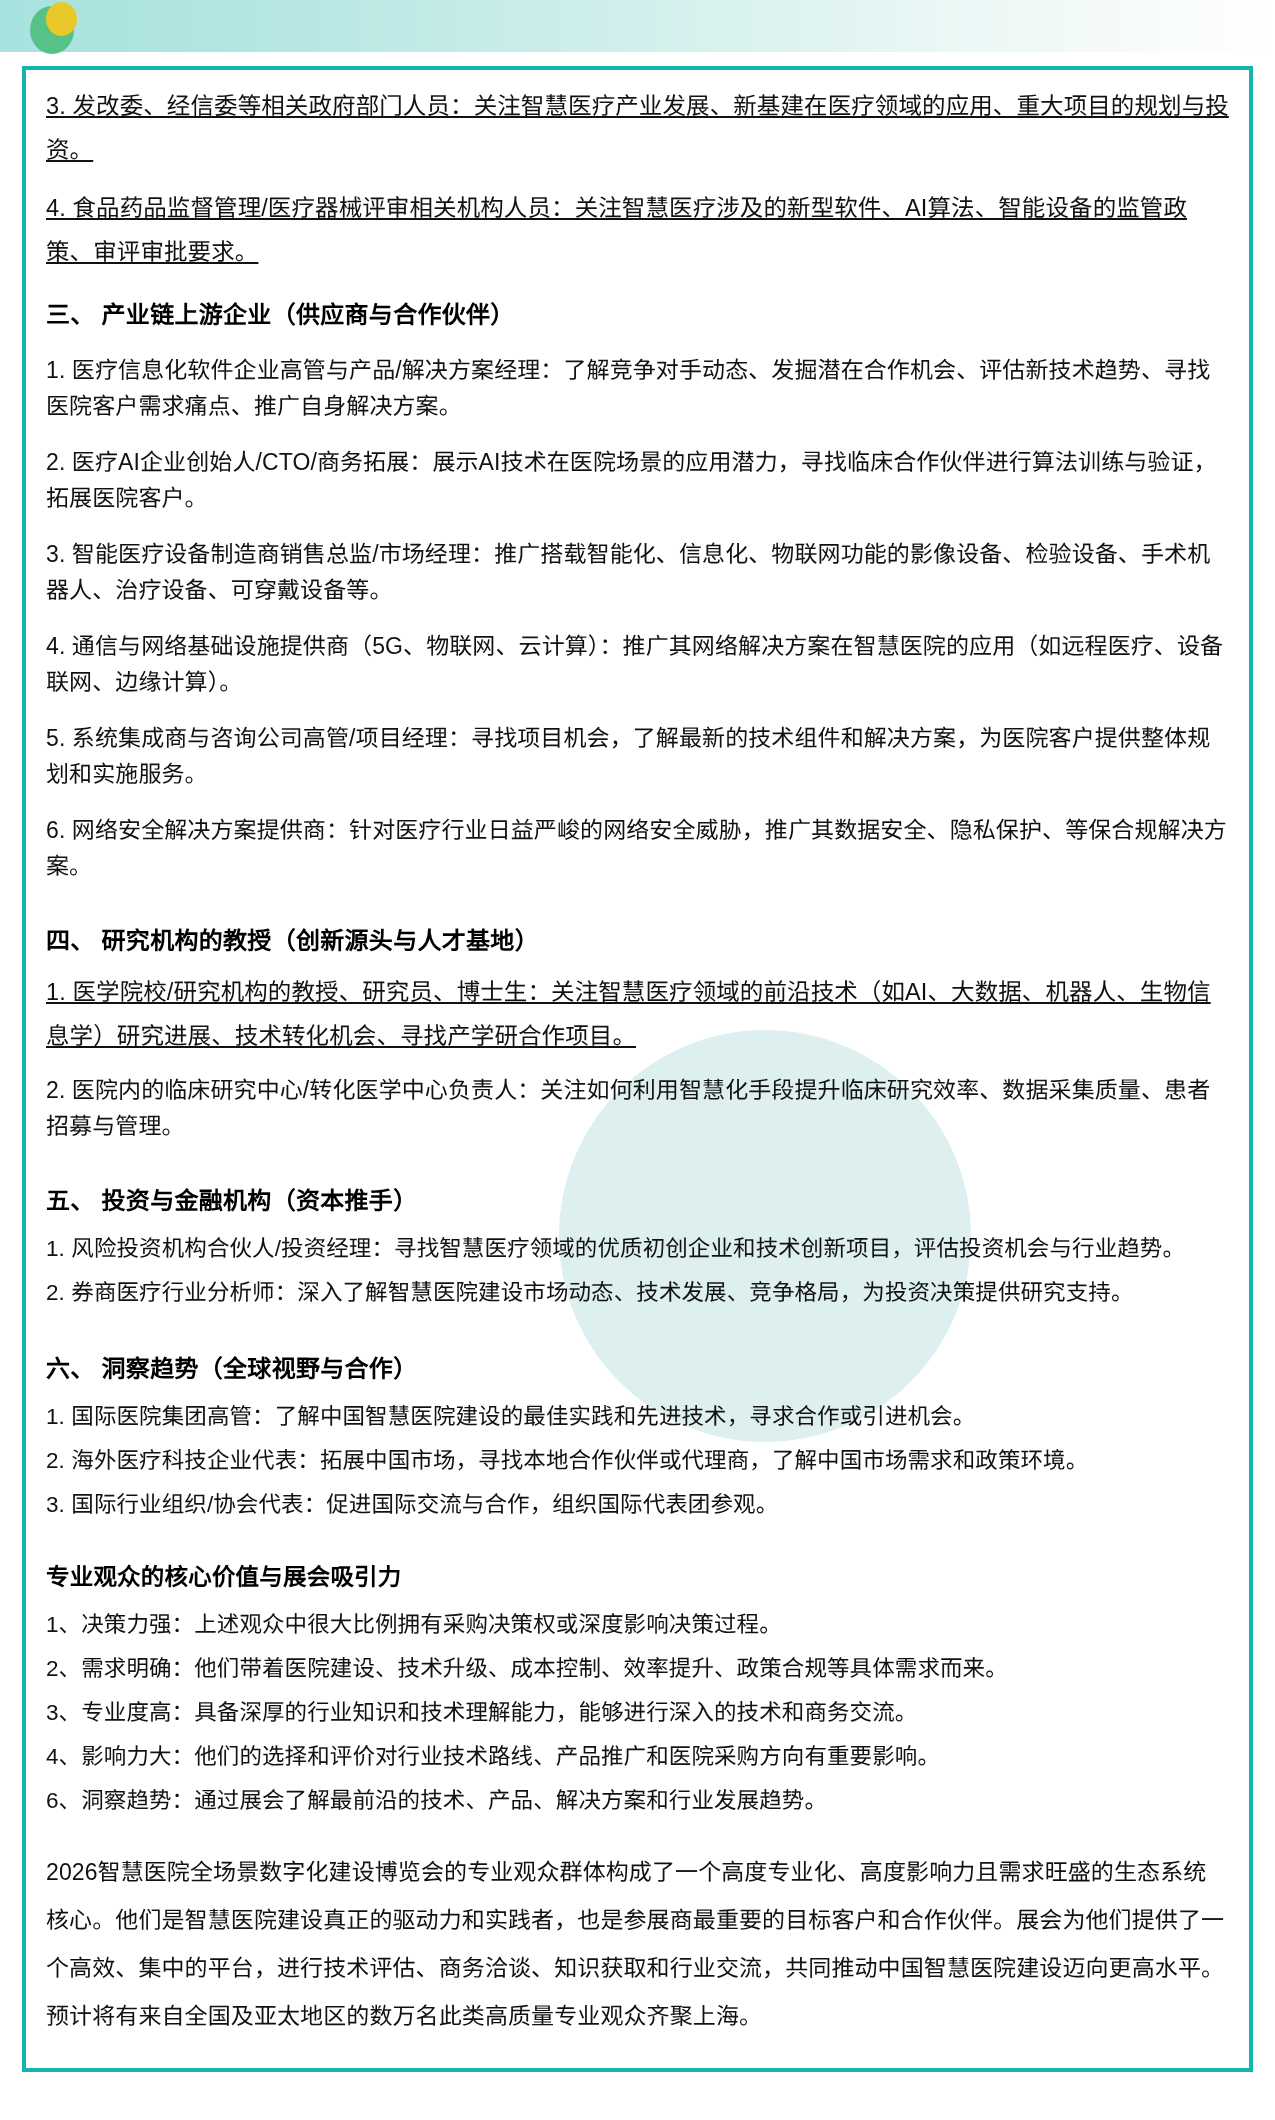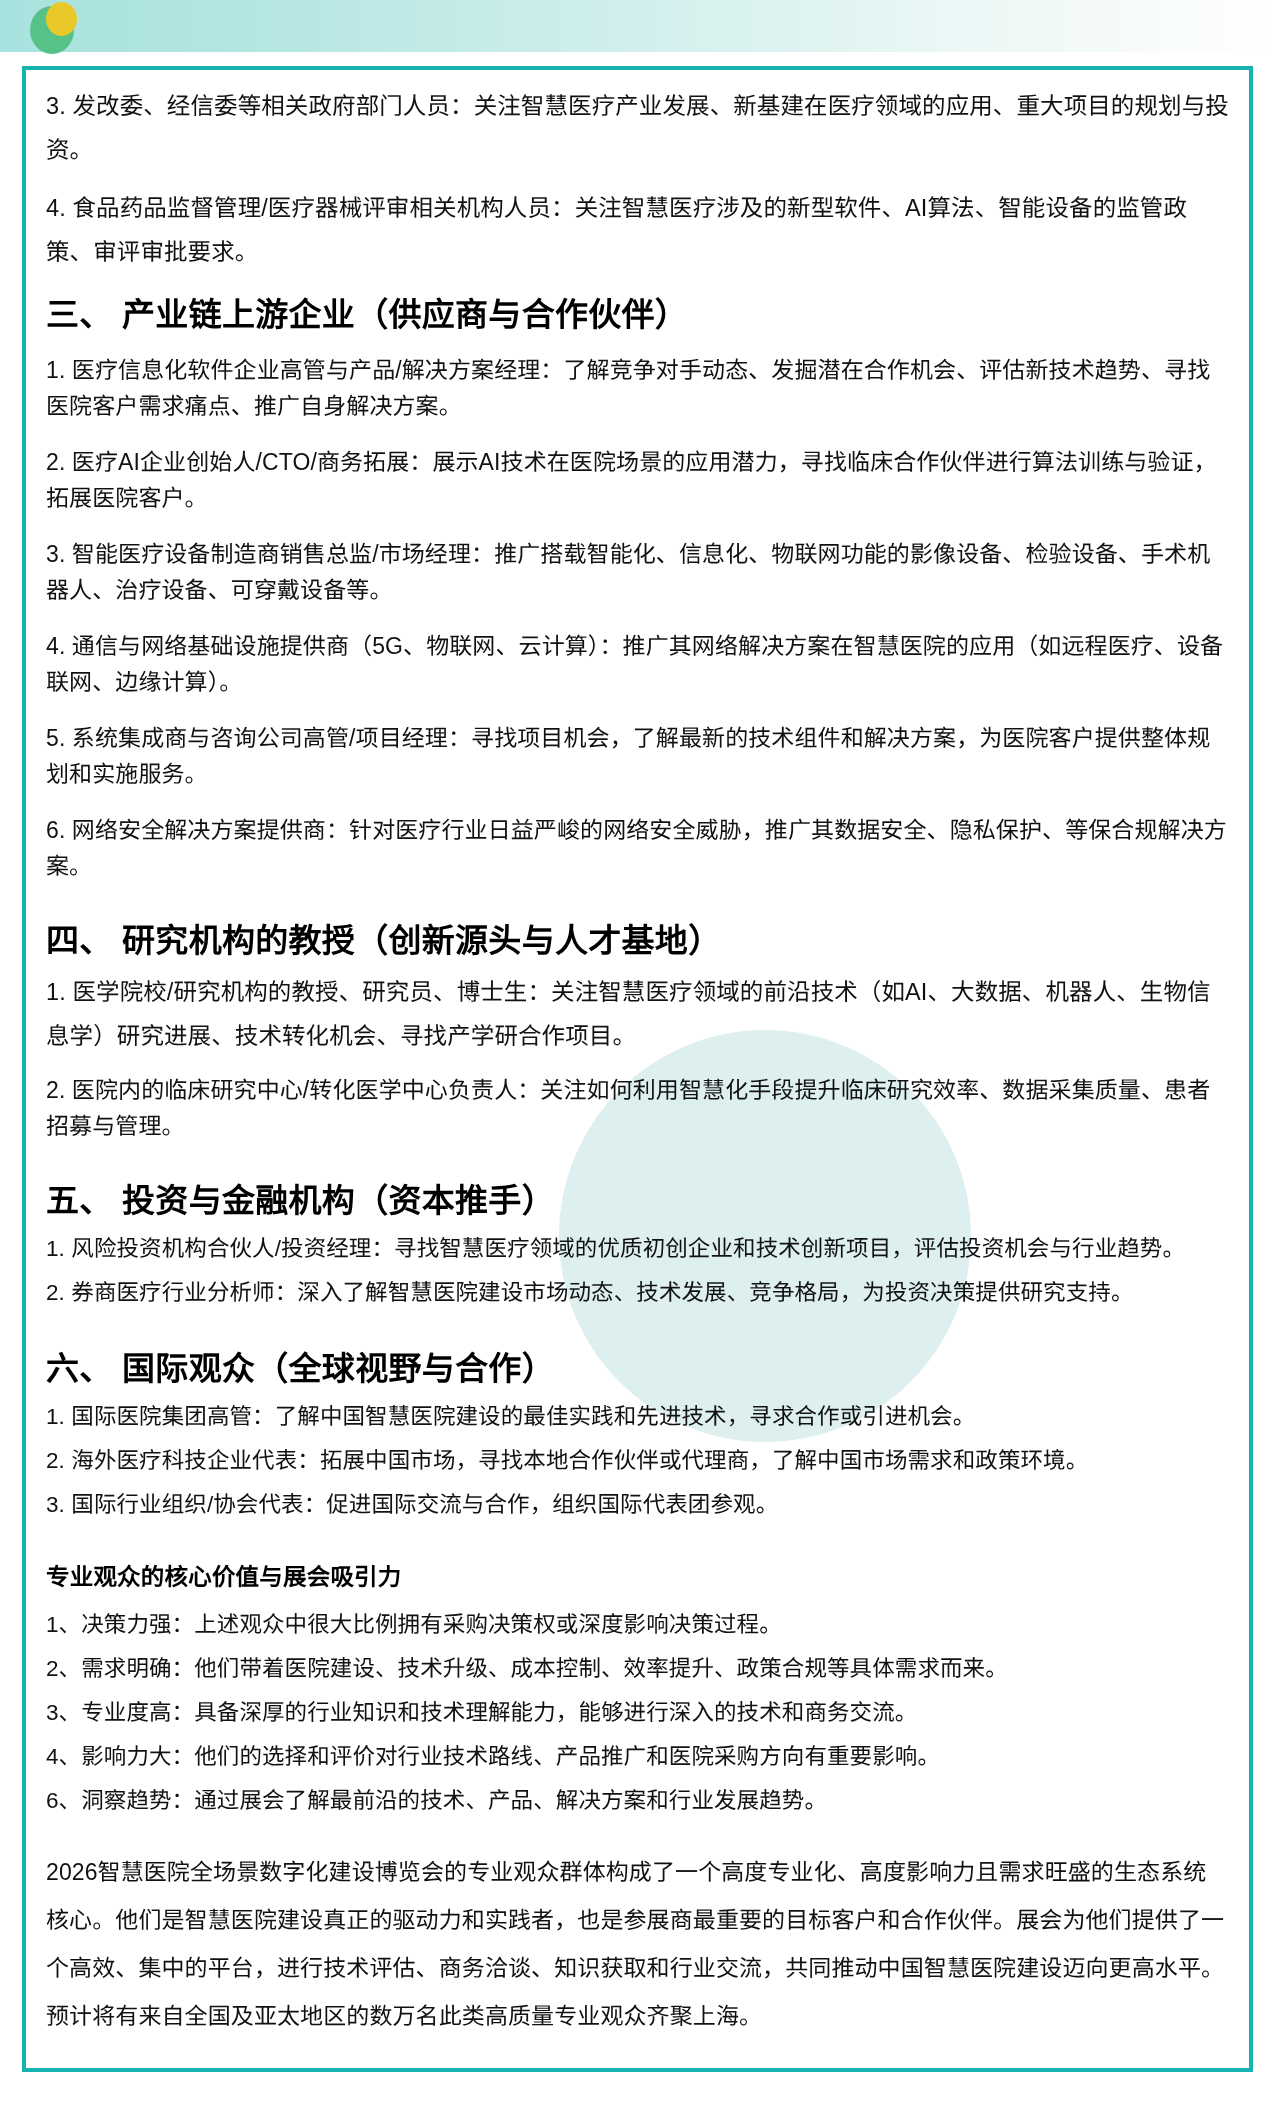--- a/index.html
+++ b/index.html
@@ -88,41 +88,42 @@
   p {
     margin: 0;
     color: #111111;
   }
 
   .para-loose {
     font-size: 23.5px;
     line-height: 44px;
     letter-spacing: 0.1px;
     margin-bottom: 14px;
+    text-decoration: underline;
   }
   .para-tight {
     font-size: 23px;
     line-height: 36px;
     letter-spacing: 0.1px;
     margin-bottom: 20px;
   }
   .para-compact {
     font-size: 22.5px;
     line-height: 38px;
     letter-spacing: 0.1px;
     margin-bottom: 6px;
   }
   .para-final {
     font-size: 23px;
     line-height: 48px;
     letter-spacing: 0.1px;
   }
 
   h2.section-head {
-    font-size: 33px;
+    font-size: 24px;
     font-weight: bold;
     line-height: 34px;
     margin: 24px 0 20px 0;
     letter-spacing: 0.3px;
   }
   h2.section-head.tight-below { margin-bottom: 12px; }
   h2.section-head.extra-top { margin-top: 40px; }
 
   h3.sub-head {
     font-size: 23.5px;
@@ -160,21 +161,21 @@
     <p class="para-tight">6. 网络安全解决方案提供商：针对医疗行业日益严峻的网络安全威胁，推广其数据安全、隐私保护、等保合规解决方案。</p>
 
     <h2 class="section-head extra-top tight-below">四、 研究机构的教授（创新源头与人才基地）</h2>
     <p class="para-loose">1. 医学院校/研究机构的教授、研究员、博士生：关注智慧医疗领域的前沿技术（如AI、大数据、机器人、生物信息学）研究进展、技术转化机会、寻找产学研合作项目。</p>
     <p class="para-tight">2. 医院内的临床研究中心/转化医学中心负责人：关注如何利用智慧化手段提升临床研究效率、数据采集质量、患者招募与管理。</p>
 
     <h2 class="section-head extra-top tight-below">五、 投资与金融机构（资本推手）</h2>
     <p class="para-compact">1. 风险投资机构合伙人/投资经理：寻找智慧医疗领域的优质初创企业和技术创新项目，评估投资机会与行业趋势。</p>
     <p class="para-compact">2. 券商医疗行业分析师：深入了解智慧医院建设市场动态、技术发展、竞争格局，为投资决策提供研究支持。</p>
 
-    <h2 class="section-head extra-top tight-below">六、 国际观众（全球视野与合作）</h2>
+    <h2 class="section-head extra-top tight-below">六、 洞察趋势（全球视野与合作）</h2>
     <p class="para-compact">1. 国际医院集团高管：了解中国智慧医院建设的最佳实践和先进技术，寻求合作或引进机会。</p>
     <p class="para-compact">2. 海外医疗科技企业代表：拓展中国市场，寻找本地合作伙伴或代理商，了解中国市场需求和政策环境。</p>
     <p class="para-compact">3. 国际行业组织/协会代表：促进国际交流与合作，组织国际代表团参观。</p>
 
     <h3 class="sub-head">专业观众的核心价值与展会吸引力</h3>
     <p class="para-compact">1、决策力强：上述观众中很大比例拥有采购决策权或深度影响决策过程。</p>
     <p class="para-compact">2、需求明确：他们带着医院建设、技术升级、成本控制、效率提升、政策合规等具体需求而来。</p>
     <p class="para-compact">3、专业度高：具备深厚的行业知识和技术理解能力，能够进行深入的技术和商务交流。</p>
     <p class="para-compact">4、影响力大：他们的选择和评价对行业技术路线、产品推广和医院采购方向有重要影响。</p>
     <p class="para-compact">6、洞察趋势：通过展会了解最前沿的技术、产品、解决方案和行业发展趋势。</p>

